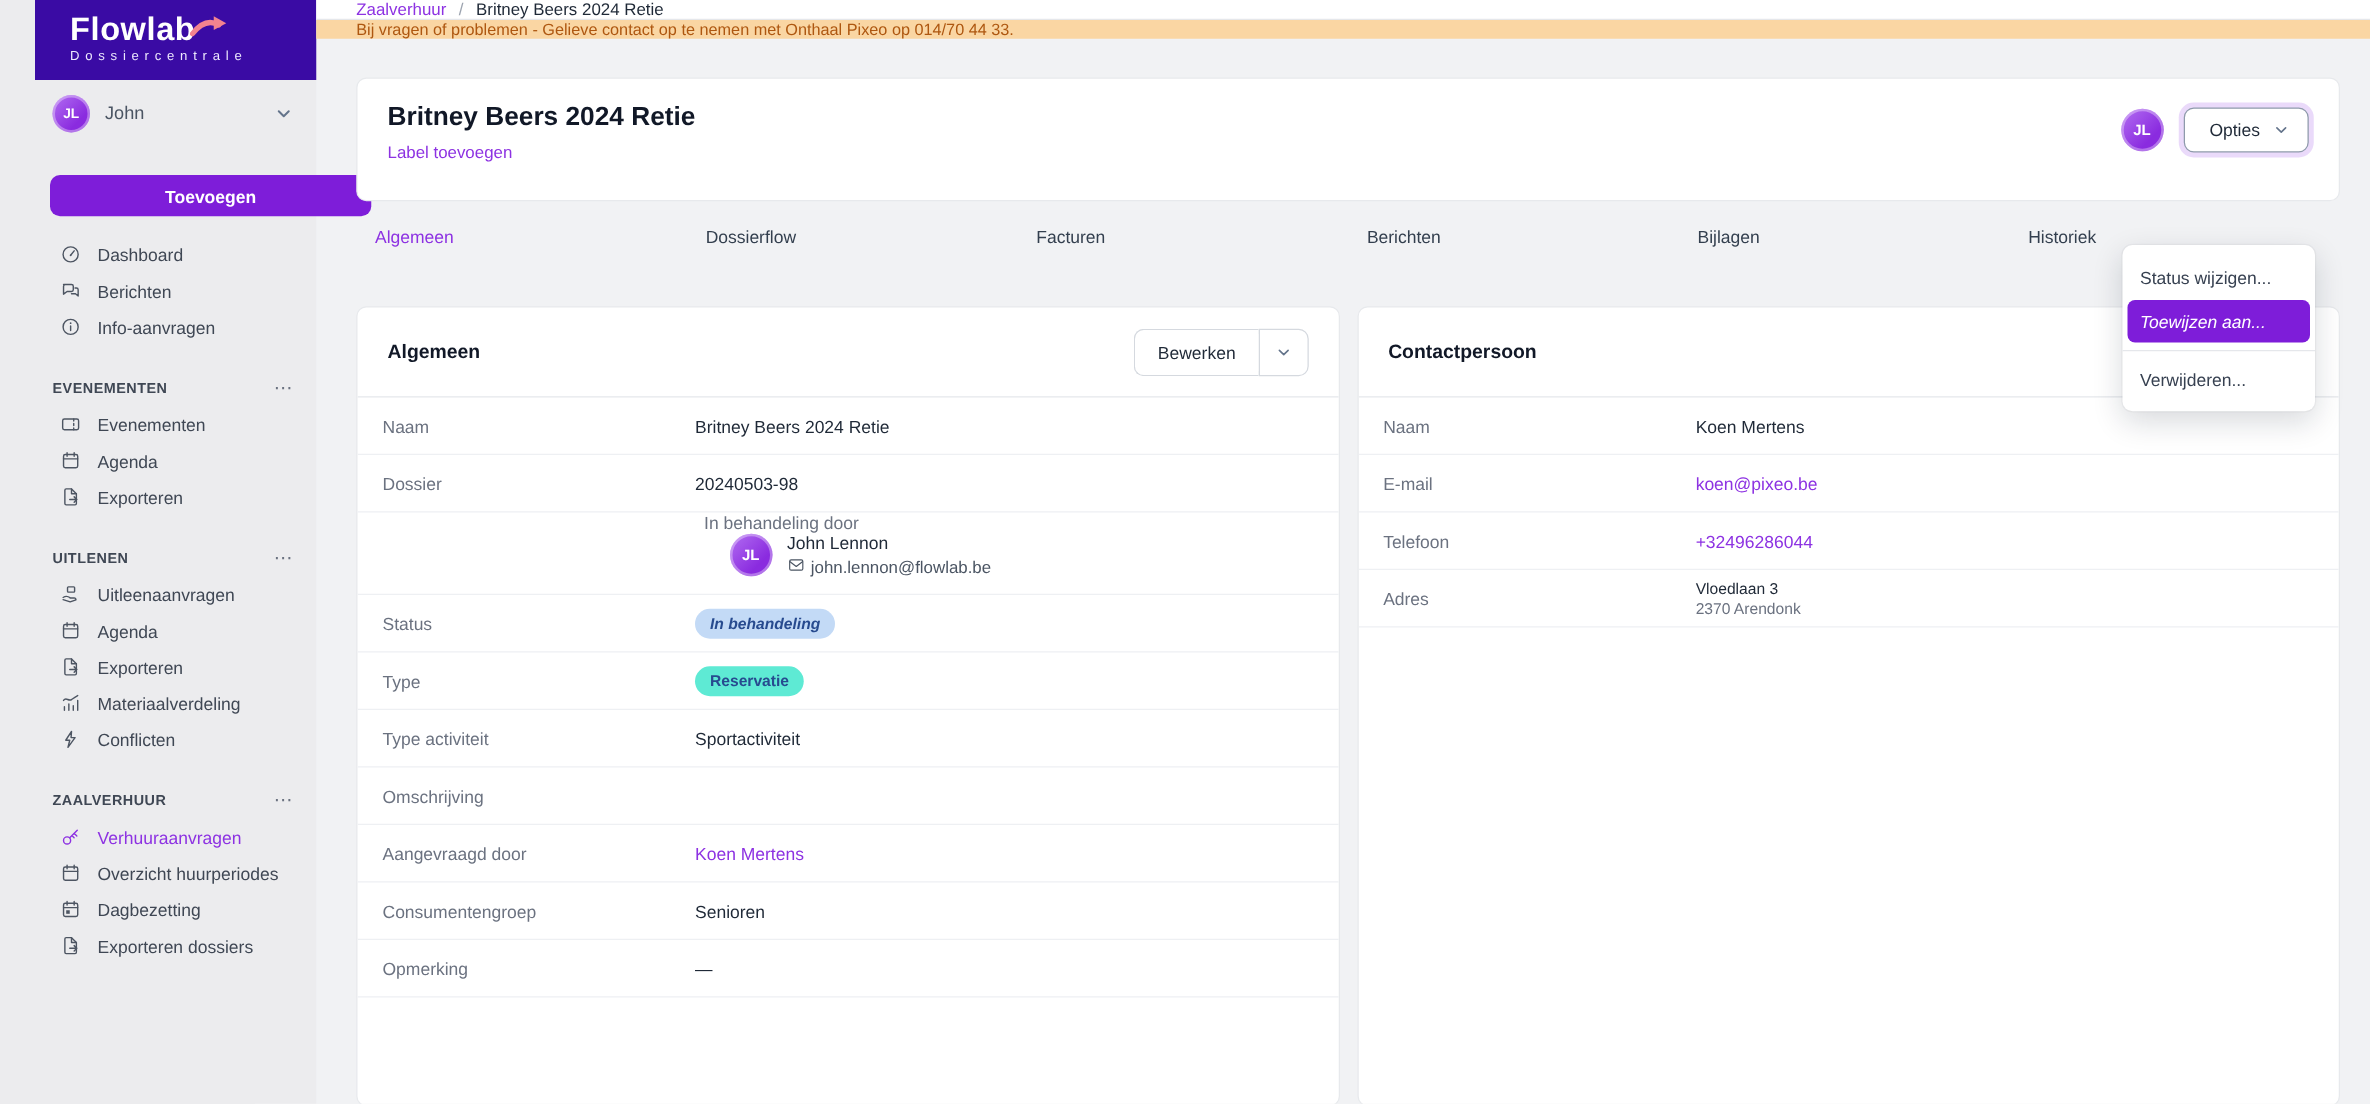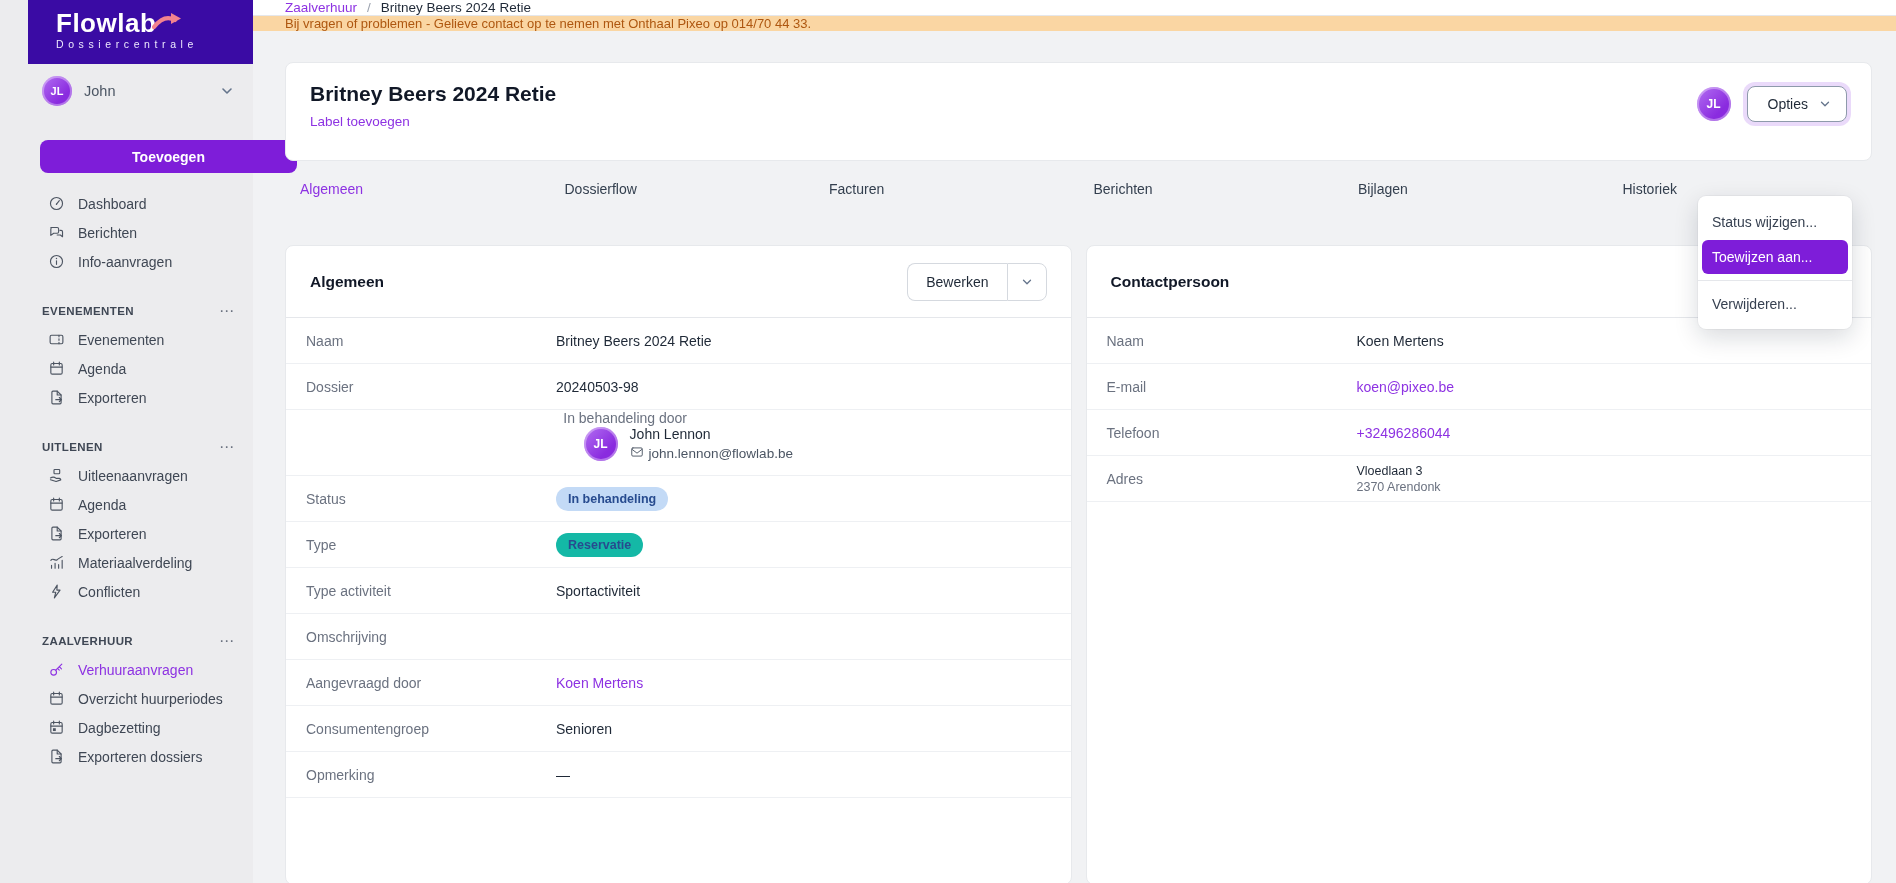--- a/index.html
+++ b/index.html
@@ -80,21 +80,21 @@
   .person-row { min-height:66px;flex-direction:column; }
   .person { display:flex; align-items:center; gap:12px; }
   .p-name { font-size:14px; color:#1F2937; }
   .p-email { font-size:13.5px; color:#4B5563; display:flex; align-items:center; gap:5px; margin-top:3px; }
   .multiline { font-size:12.5px; line-height:16px; }
   .multiline .l2 { color:#6B7280; }
   
   .dropdown { position:absolute; top:196px; right:44px; width:154px; background:#fff; border-radius:8px;
               box-shadow:0 8px 24px rgba(15,23,42,.16), 0 0 0 1px rgba(0,0,0,.03); padding:9px 0; z-index:50; }
   .dd-item { height:33px; display:flex; align-items:center; padding:0 14px; font-size:14px; color:#374151; cursor:pointer; }
-  .dd-item.active { background:var(--accent); color:#fff; border-radius:6px; margin:2px 4px; padding:0 10px; height:34px; }
+  .dd-item.active { background:var(--accent); color:#fff; border-radius:6px; margin:2px 4px; padding:0 10px; height:34px;font-style:italic; }
   .dd-divider { height:1px; background:#E5E7EB; margin:6px 0; }
 </style>
 </head>
 <body style="--brand: #3A0BA4; --accent: #7E1DD9; --link: #8D32E2;">
 
 <aside class="sidebar">
   <div class="logo-block">
     <div class="logo-row">
       <span class="logo-word">Flowlab</span>
       <span class="logo-arrow">
@@ -351,25 +351,25 @@
                           <path d="M3.5 7.5L12 14l8.5-6.5"></path>
                         </svg></span>
                       <span>john.lennon@flowlab.be</span>
                     </div>
                   </div>
                 </div>
               </div>
             </div>
             <div class="row">
               <div class="row-label">Status</div>
-              <div class="row-value"><span class="badge" style="background: rgb(195, 218, 246); color: rgb(39, 75, 143);">In behandeling</span></div>
+              <div class="row-value"><span class="badge" style="background: rgb(195, 218, 246); color: rgb(39, 75, 143); font-style: italic;">In behandeling</span></div>
             </div>
             <div class="row">
               <div class="row-label">Type</div>
-              <div class="row-value"><span class="badge" style="background: #14b8a6; color: rgb(39, 75, 143);">Reservatie</span></div>
+              <div class="row-value"><span class="badge" style="background: #5eead4; color: rgb(39, 75, 143);">Reservatie</span></div>
             </div>
             <div class="row">
               <div class="row-label">Type activiteit</div>
               <div class="row-value">Sportactiviteit</div>
             </div>
             <div class="row">
               <div class="row-label">Omschrijving</div>
               <div class="row-value"></div>
             </div>
             <div class="row">

